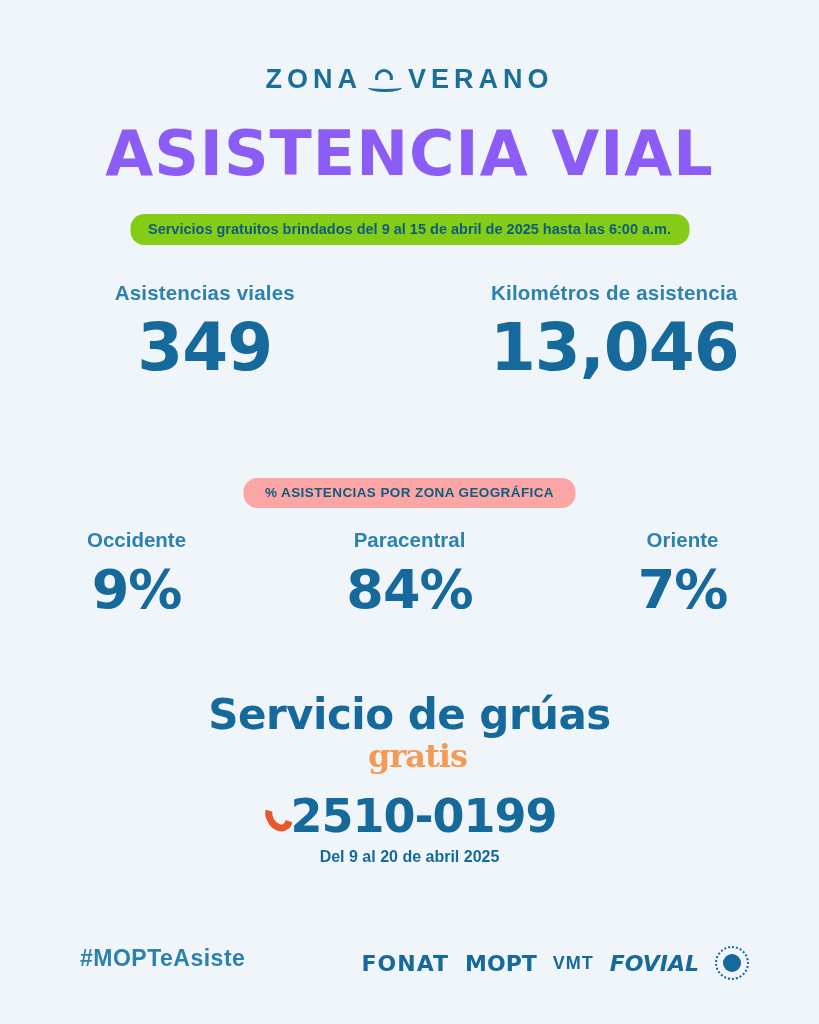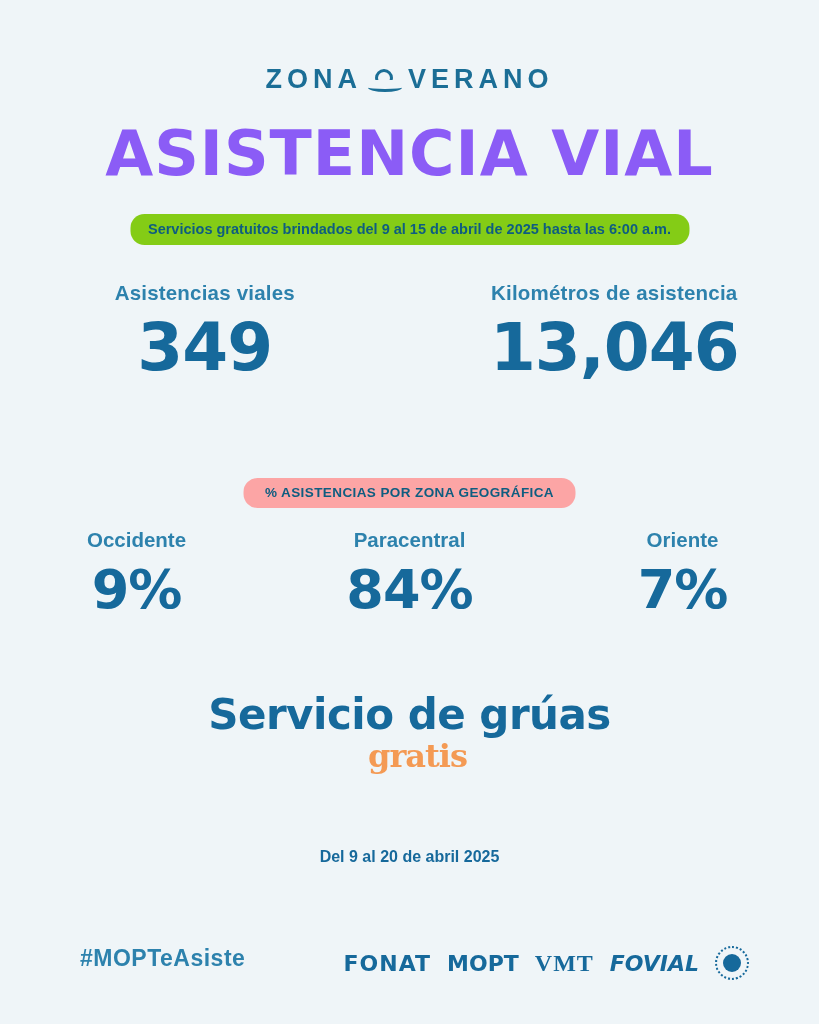--- a/index.html
+++ b/index.html
@@ -259,24 +259,24 @@
     letter-spacing: 1px;
     font-family: "DejaVu Sans", sans-serif;
   }
   .logo-mopt {
     font-size: 22px;
     font-weight: bold;
     letter-spacing: 0px;
     font-family: "DejaVu Sans", sans-serif;
   }
   .logo-vmt {
-    font-size: 24px;
+    font-size: 18px;
     font-weight: bold;
     letter-spacing: 1px;
-    font-family: Liberation Serif, serif;
+    font-family: Liberation Sans, sans-serif;
   }
   .logo-fovial {
     font-size: 22px;
     font-weight: bold;
     font-style: italic;
     letter-spacing: 0px;
     font-family: "DejaVu Sans", sans-serif;
   }
   .logo-seal {
     width: 34px;
@@ -337,20 +337,26 @@
     </div>
     <div class="zone">
       <div class="zlabel">Oriente</div>
       <div class="zvalue">7%</div>
     </div>
   </div>
 
   <div class="tow-title">Servicio de grúas</div>
   <div class="tow-free">gratis</div>
 
+  <div class="phone-row">
+    <span class="phone-icon">
+        <span class="arc"></span>
+      </span>
+    <span class="phone-number">2510-0199</span>
+  </div>
   <div class="phone-dates">Del 9 al 20 de abril 2025</div>
 
   <div class="hashtag">#MOPTeAsiste</div>
   <div class="logos">
     <span class="logo-fonat">FONAT</span>
     <span class="logo-mopt">MOPT</span>
     <span class="logo-vmt">VMT</span>
     <span class="logo-fovial">FOVIAL</span>
     <span class="logo-seal">
         <span class="inner"></span>

